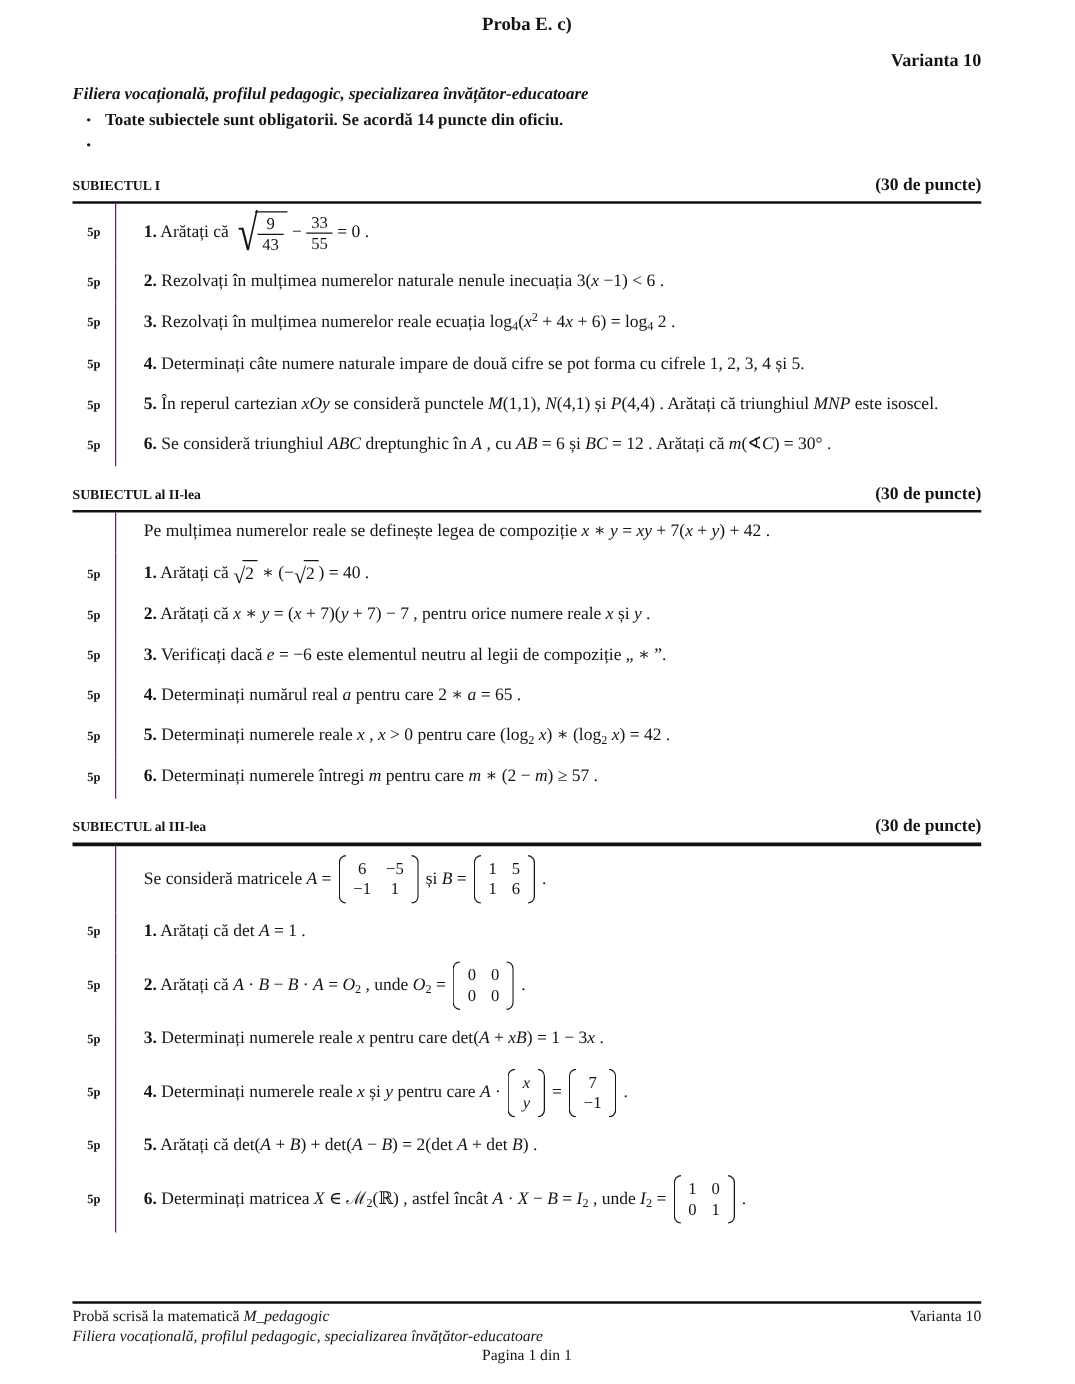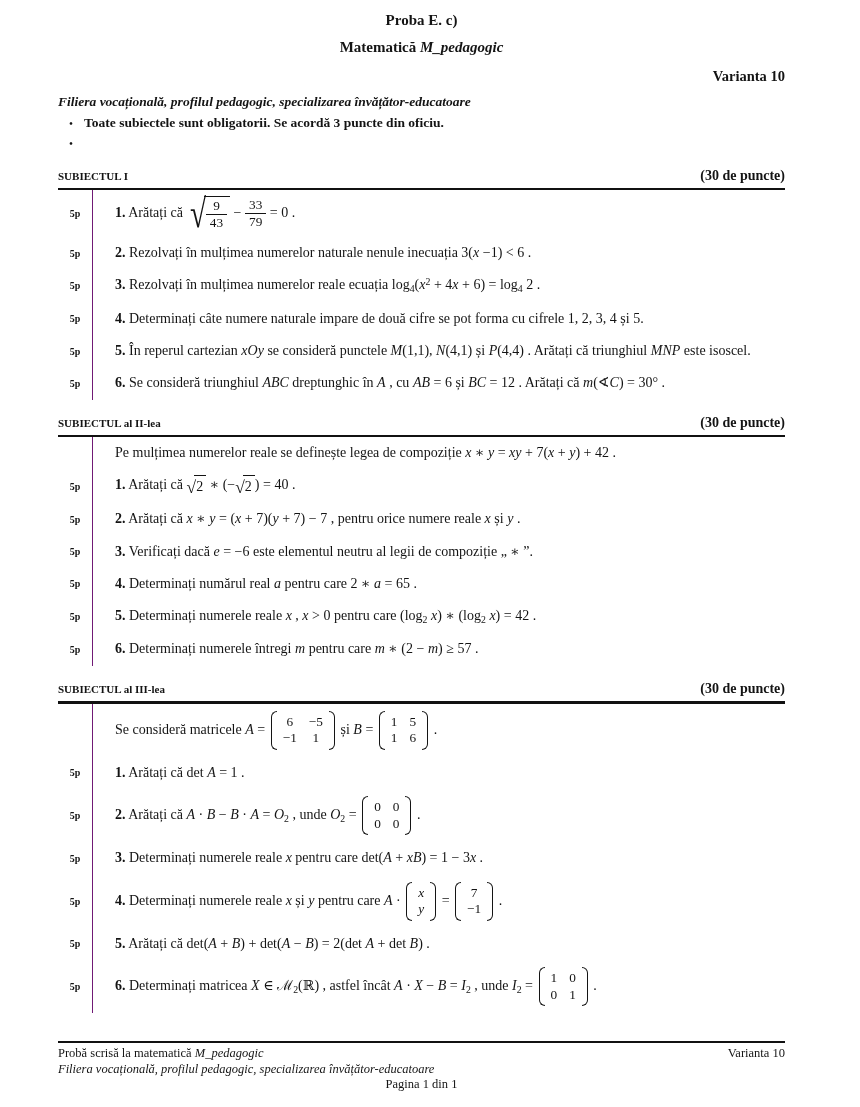--- a/index.html
+++ b/index.html
@@ -50,32 +50,29 @@
   .f-line2 { font-style:italic; }
   .f-line3 { text-align:center; }
 </style>
 </head>
 <body>
 
 <div class="content">
 
   <div class="doc-title">Proba E. c)</div>
 
-  <div class="doc-title second">
-    <span>Matematică </span><span class="it">M_pedagogic</span>
-  </div>
 
   <div class="variant">Varianta 10</div>
 
   <div class="filiera">Filiera vocațională, profilul pedagogic, specializarea învățător-educatoare</div>
 
   <div class="bullets">
     <div class="bullet-row">
       <span class="bullet-dot">•</span>
-      <span class="bullet-text">Toate subiectele sunt obligatorii. Se acordă 3 puncte din oficiu.</span>
+      <span class="bullet-text">Toate subiectele sunt obligatorii. Se acordă 14 puncte din oficiu.</span>
     </div>
     <div class="bullet-row">
       <span class="bullet-dot">•</span>
     </div>
   </div>
 
   <div class="sec">
     <div class="sec-head">
       <span class="sec-title">SUBIECTUL I</span>
       <span class="sec-pts">(30 de puncte)</span>
@@ -84,21 +81,21 @@
         <div class="prow">
           <div class="pts">5p</div>
           <div class="pbody"><span class="mb">1.</span><span> Arătați că </span><span class="sqrt tall">
               <span class="rad">√</span>
               <span class="sq-inner">
                 <span class="frac">
                   <span class="num">9</span>
                   <span class="den">43</span>
                 </span>
               </span>
-            </span><span> − </span><span class="frac"><span class="num">33</span><span class="den">79</span></span><span> = 0 .</span></div>
+            </span><span> − </span><span class="frac"><span class="num">33</span><span class="den">55</span></span><span> = 0 .</span></div>
         </div>
         <div class="prow">
           <div class="pts">5p</div>
           <div class="pbody"><span class="mb">2.</span><span> Rezolvați în mulțimea numerelor naturale nenule inecuația 3(</span><span class="mi">x</span><span> −1) &lt; 6 .</span></div>
         </div>
         <div class="prow">
           <div class="pts">5p</div>
           <div class="pbody"><span class="mb">3.</span><span> Rezolvați în mulțimea numerelor reale ecuația log</span><span class="ssub">4</span><span>(</span><span class="mi">x</span><span class="ssup">2</span><span> + 4</span><span class="mi">x</span><span> + 6) = log</span><span class="ssub">4</span><span> 2 .</span></div>
         </div>
         <div class="prow">

